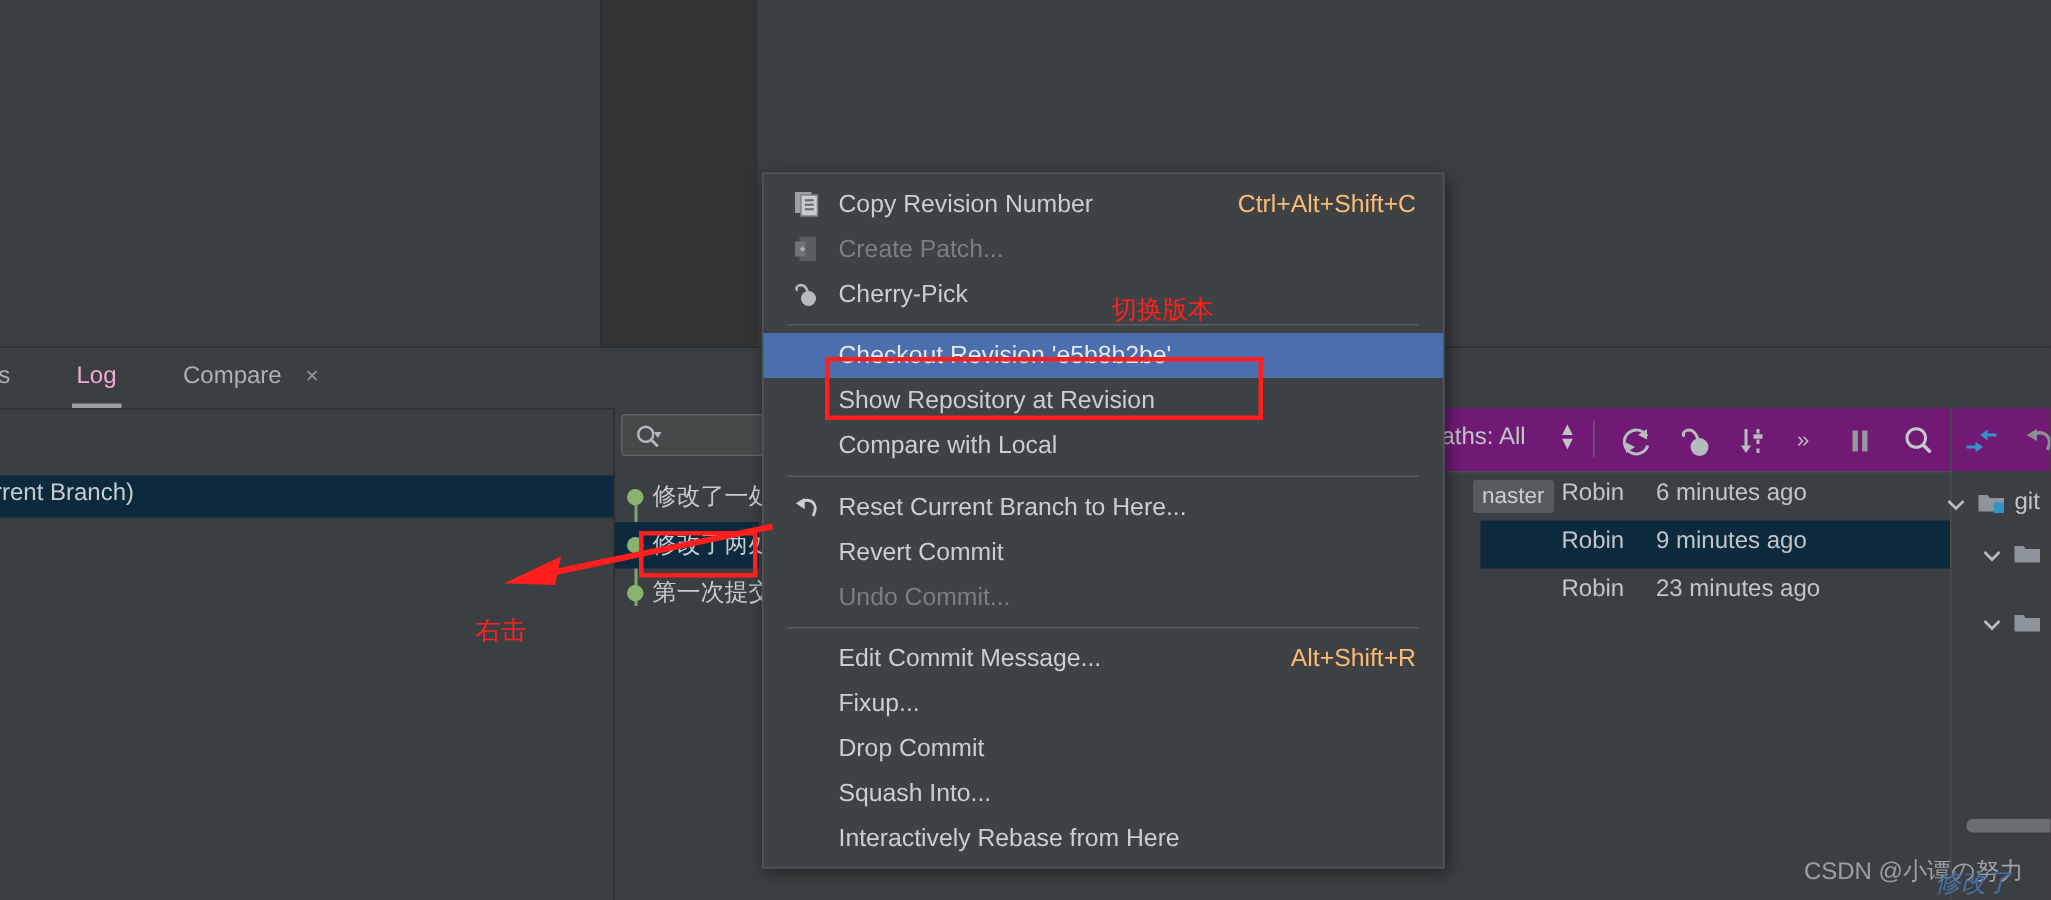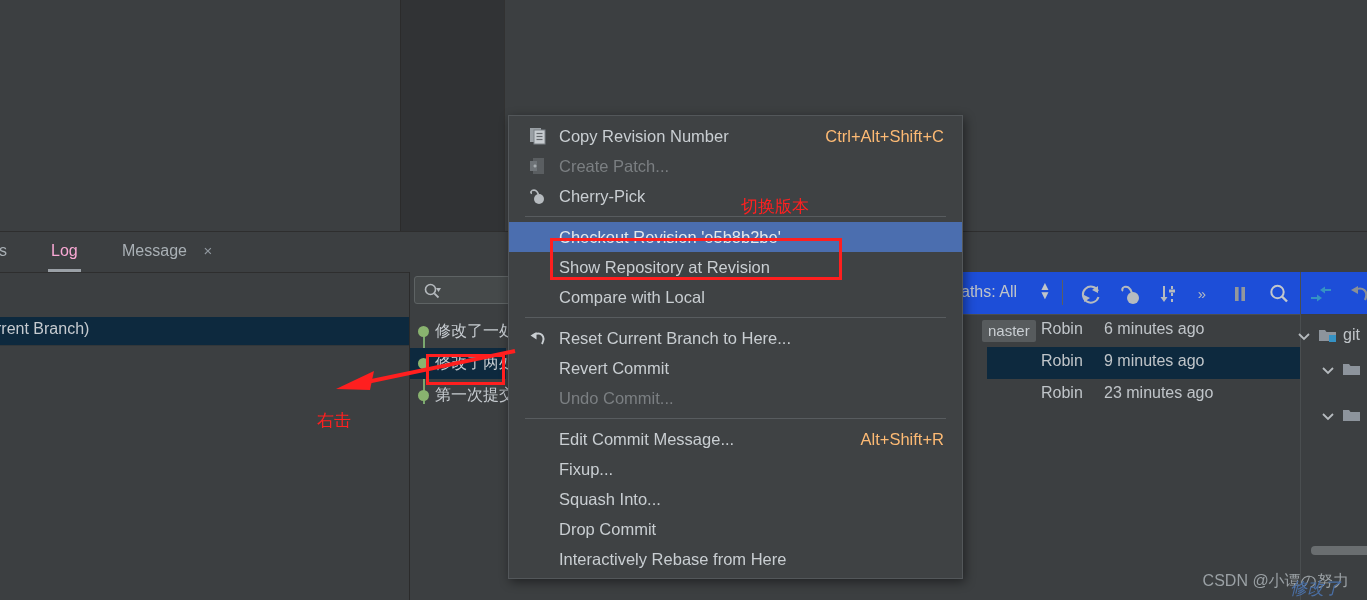--- a/index.html
+++ b/index.html
@@ -98,21 +98,21 @@
     position: absolute; left: 25px; top: 5px;
     color: #c6cbd0; font-size: 16px; white-space: nowrap;
   }
   .commit-row.r0 { top: 0; }
   .commit-row.r1 { top: 32px; background: #0d293e; }
   .commit-row.r2 { top: 64px; }
 
   
   .log-toolbar {
     position: absolute; left: 963px; top: 272px; width: 404px; height: 42px;
-    background: #1d4ed8;
+    background: #701a75;
   }
   .paths-label {
     position: absolute; left: -2px; top: 11px;
     color: #c0c5c9; font-size: 16px; white-space: nowrap;
   }
   .spinner-arrows {
     position: absolute; left: 76px; top: 10px; width: 12px; height: 20px;
     color: #c0c5c9; font-size: 12px; line-height: 9px; text-align: center;
   }
   .tb-sep {
@@ -253,21 +253,21 @@
   <div class="pane-divider-h"></div>
 
   <div class="tabstrip">
     <div class="tab clipped">
       <span>es</span>
     </div>
     <div class="tab log">
       <span>Log</span>
     </div>
     <div class="tab console">
-      <span>Message</span>
+      <span>Compare</span>
     </div>
     <div class="tab-close">×</div>
   </div>
 
   <div class="branch-panel">
     <div class="branch-row-selected">
       <span>rrent Branch)</span>
     </div>
     <div class="branch-row-sep"></div>
   </div>
@@ -502,25 +502,25 @@
     <div class="mi">
       <span class="mi-label">Edit Commit Message...</span>
       <span class="mi-accel">Alt+Shift+R</span>
     </div>
 
     <div class="mi">
       <span class="mi-label">Fixup...</span>
     </div>
 
     <div class="mi">
+      <span class="mi-label">Drop Commit</span>
+    </div>
+
+    <div class="mi">
       <span class="mi-label">Squash Into...</span>
-    </div>
-
-    <div class="mi">
-      <span class="mi-label">Drop Commit</span>
     </div>
 
     <div class="mi">
       <span class="mi-label">Interactively Rebase from Here</span>
     </div>
   </div>
 
   <div class="red-rect" id="rect-checkout"></div>
   <div class="red-rect" id="rect-commit"></div>
 

